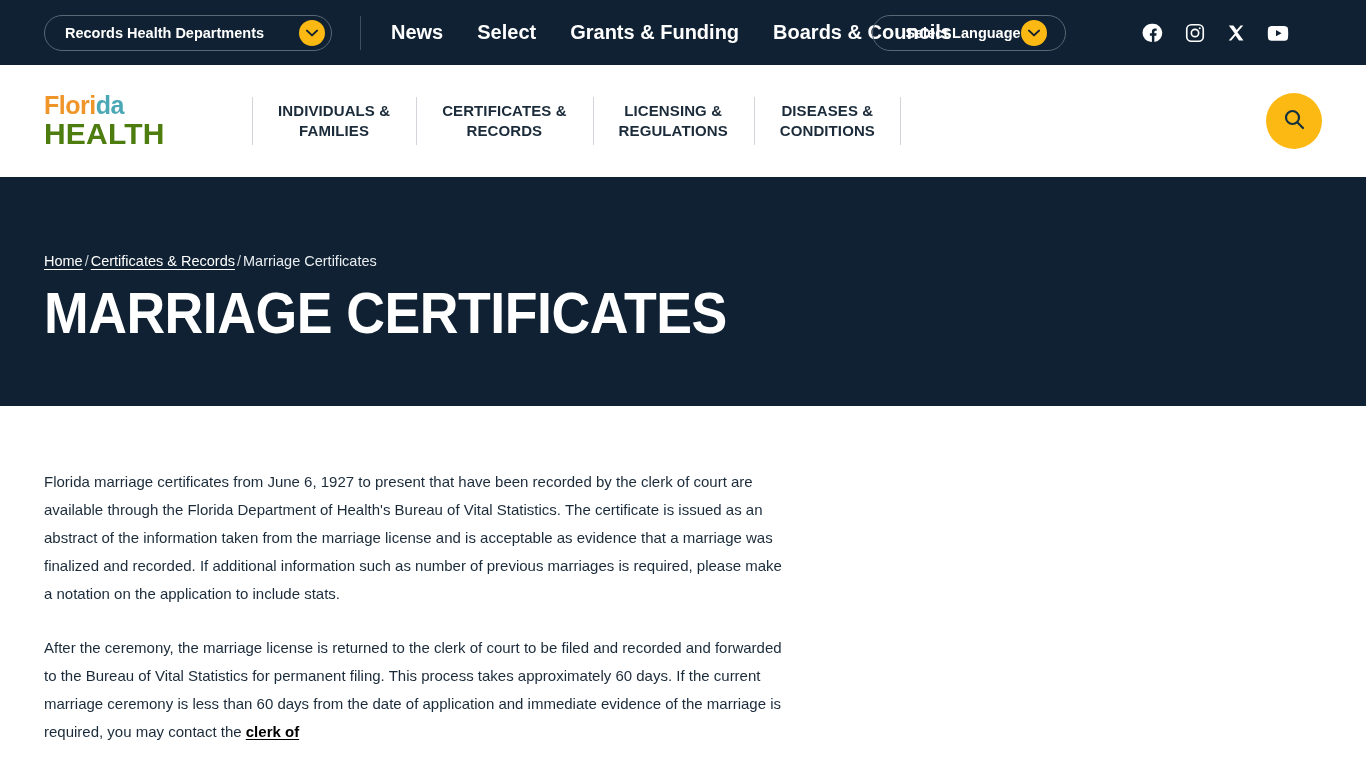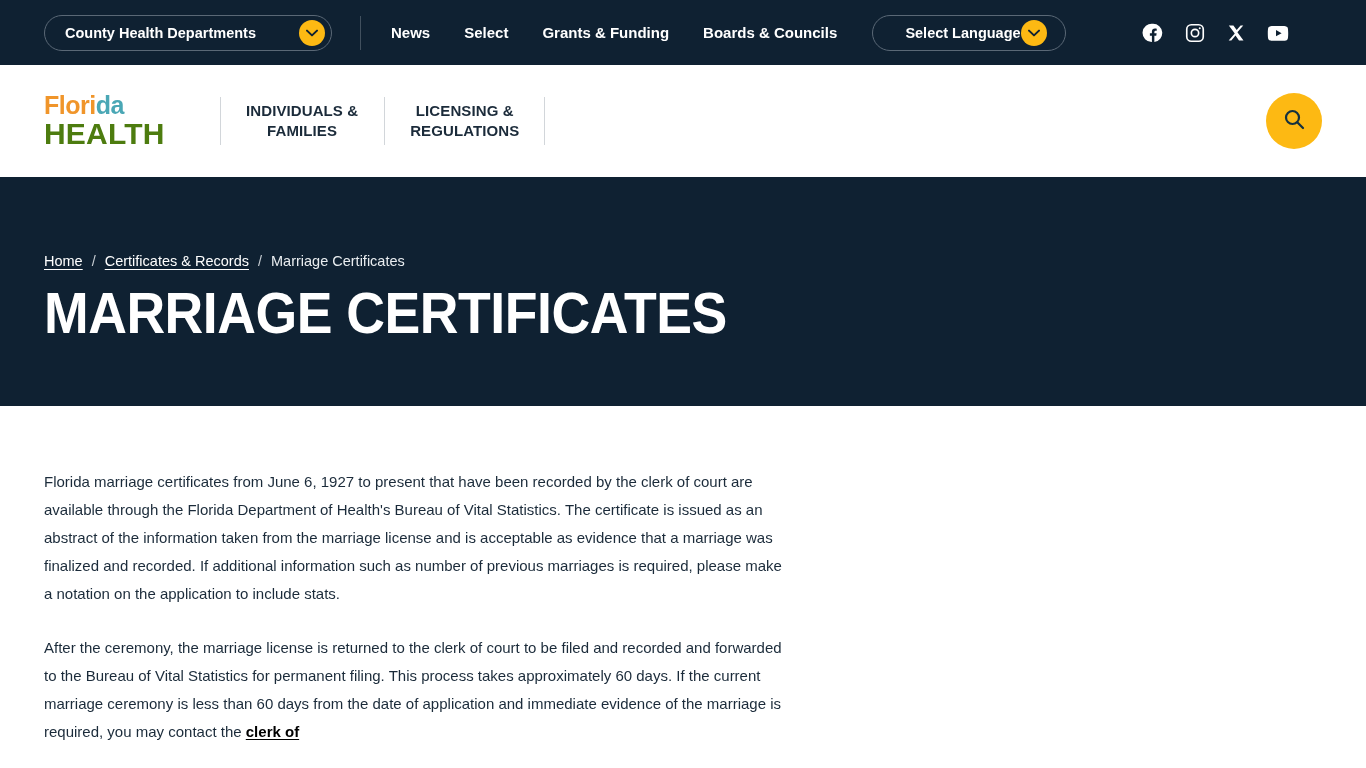--- a/index.html
+++ b/index.html
@@ -46,21 +46,21 @@
     background: #41505e;
     margin: 0 30px 0 28px;
   }
   .util-links {
     display: flex;
     align-items: center;
     gap: 34px;
   }
   .util-links a {
     color: #ffffff;
-    font-size: 15px;
+    font-size: 20px;
     font-weight: bold;
     text-decoration: none;
     white-space: nowrap;
   }
   .lang-select {
     position: absolute;
     left: 872px;
     display: flex;
     align-items: center;
     justify-content: center;
@@ -84,20 +84,21 @@
   .socials span { display: flex; cursor: pointer; }
 
   
   .main-nav {
     height: 112px;
     background: #ffffff;
     display: flex;
     align-items: center;
     padding: 0 44px;
     position: relative;
+    gap: 32px;
   }
   .logo {
     width: 120px;
     line-height: 1;
     user-select: none;
   }
   .logo .l1 {
     font-size: 25px;
     font-weight: bold;
     letter-spacing: -0.5px;
@@ -163,21 +164,21 @@
     height: 229px;
     background: #0f2132;
     padding: 0 44px;
     display: flex;
     flex-direction: column;
     justify-content: center;
   }
   .breadcrumb {
     display: flex;
     align-items: center;
-    gap: 9px;
+    gap: 2px;
     font-size: 14.5px;
     color: #ffffff;
     margin-top: 12px;
   }
   .breadcrumb a {
     color: #ffffff;
     text-decoration: underline;
     text-underline-offset: 3px;
   }
   .breadcrumb .sep { color: #c6ccd2; }
@@ -216,21 +217,21 @@
     font-weight: bold;
     text-decoration: underline;
     text-underline-offset: 2px;
   }
 </style>
 </head>
 <body>
 
 <div class="utility-bar">
   <div class="county-select">
-    <span>County Health Departments</span>
+    <span>Records Health Departments</span>
     <span class="pill-chevron">
       <svg width="12" height="8" viewBox="0 0 12 8">
           <path d="M1 1.6L6 6.4L11 1.6" stroke="#0f2132" stroke-width="2" fill="none" stroke-linecap="round" stroke-linejoin="round"></path>
         </svg>
     </span>
   </div>
 
   <div class="util-divider"></div>
 
   <div class="util-links">
@@ -279,22 +280,26 @@
   <div class="logo">
     <div class="l1">
       <span class="fl">Flori</span><span class="da">da</span>
     </div>
     <div class="l2">HEALTH</div>
   </div>
 
   <div class="nav-items">
     <div class="nav-item">INDIVIDUALS &amp;
 FAMILIES</div>
+    <div class="nav-item">CERTIFICATES &amp;
+RECORDS</div>
     <div class="nav-item">LICENSING &amp;
 REGULATIONS</div>
+    <div class="nav-item">DISEASES &amp;
+CONDITIONS</div>
   </div>
 
   <div class="search-btn">
     <span>
       <svg width="24" height="24" viewBox="0 0 24 24" fill="none" stroke="#14313f" stroke-width="2.2" stroke-linecap="round">
         <circle cx="10.5" cy="10.5" r="6.5"></circle>
           <line x1="15.5" y1="15.5" x2="21" y2="21"></line>
       </svg>
     </span>
   </div>

